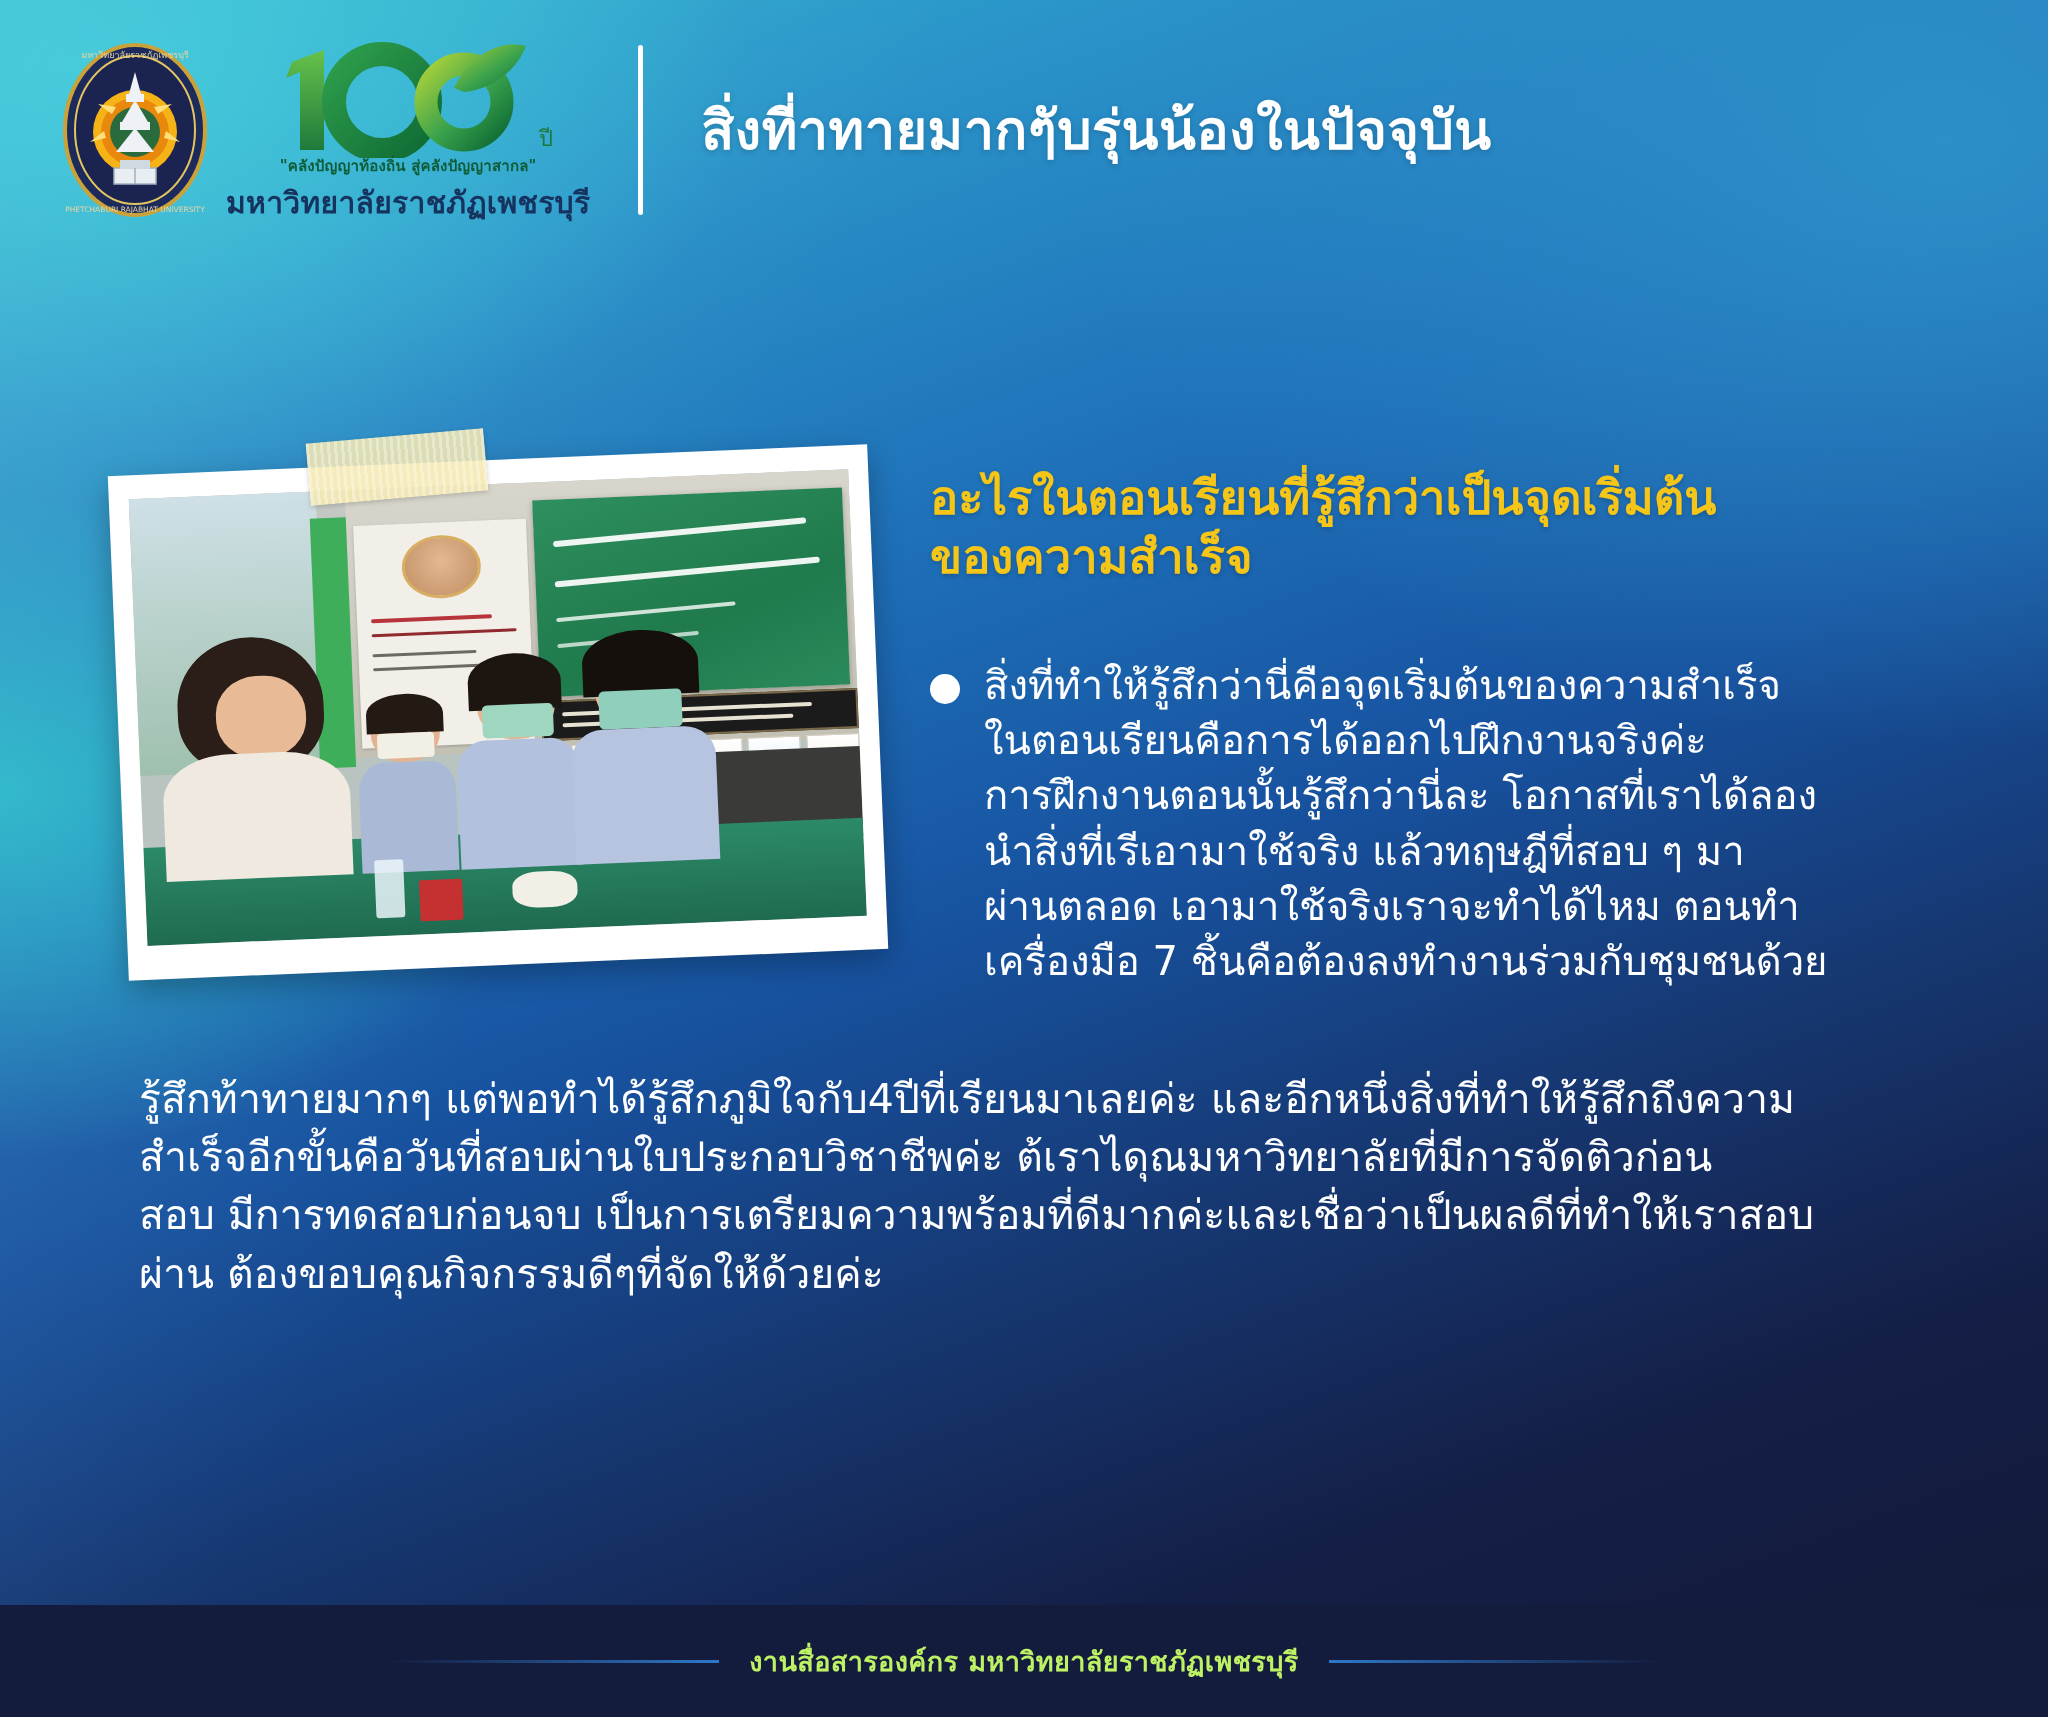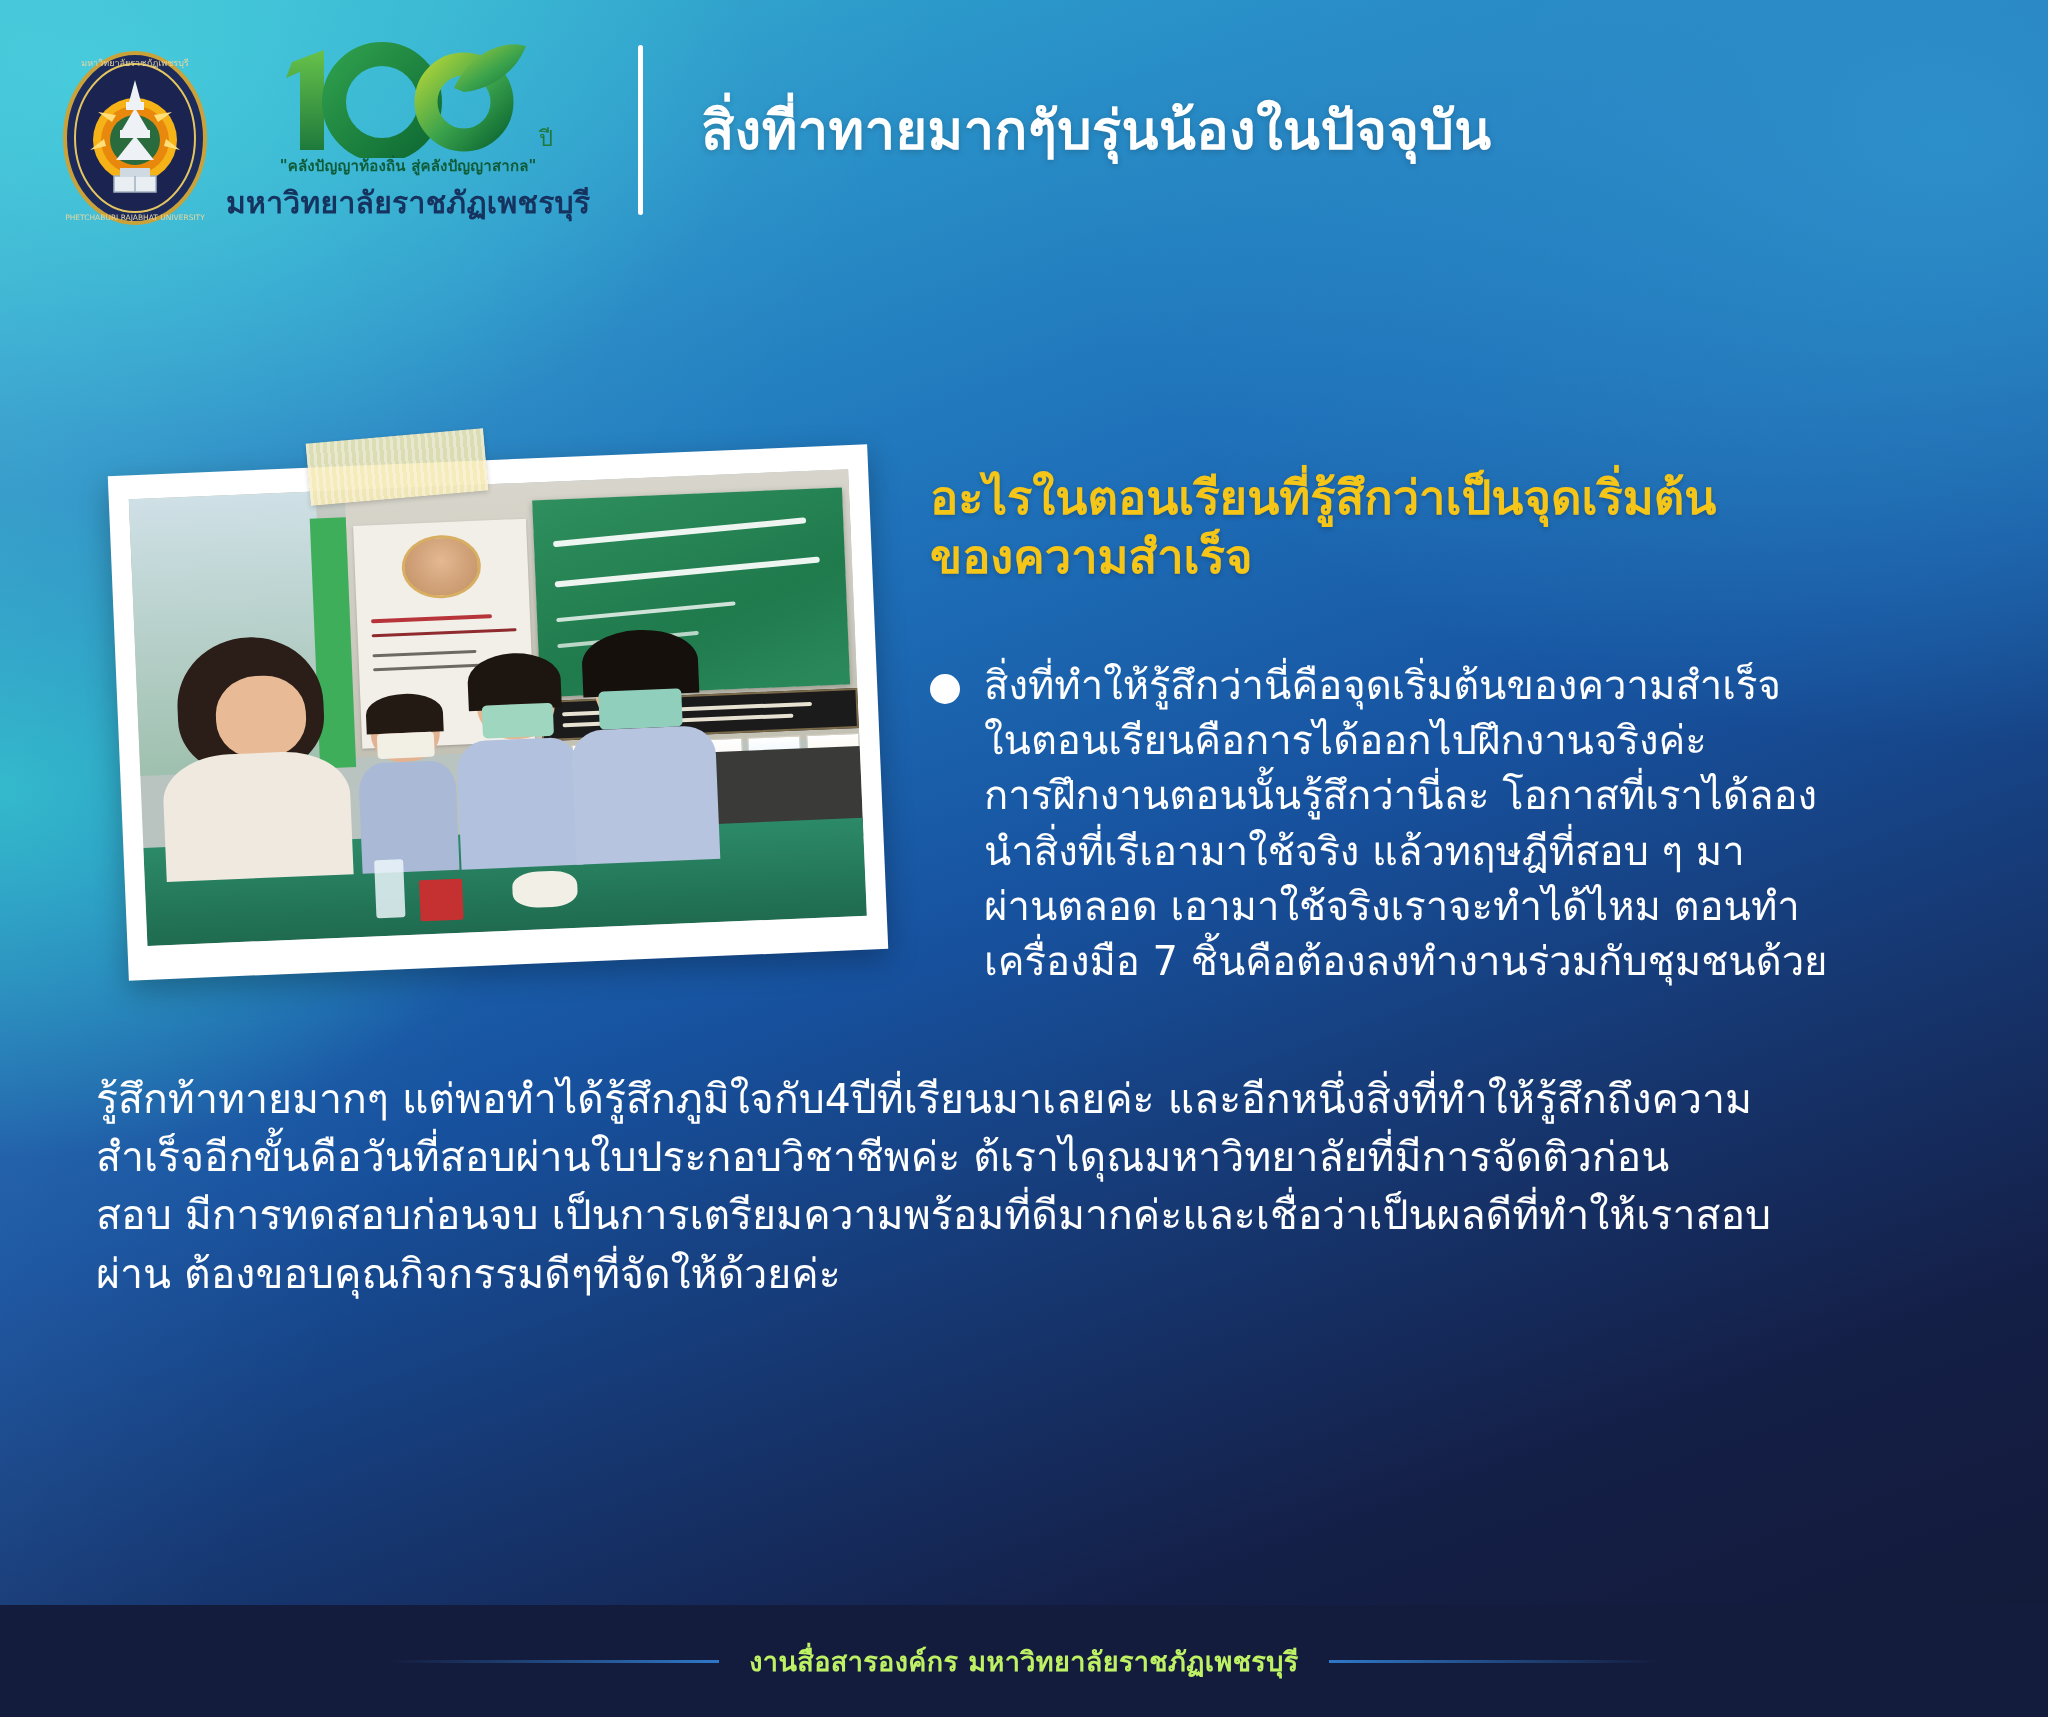--- a/index.html
+++ b/index.html
@@ -26,21 +26,21 @@
     background:linear-gradient(115deg, rgba(255,255,255,.10) 0%, rgba(255,255,255,0) 34%);
     pointer-events:none;
   }
 
   
   .header{
     position:absolute; top:0; left:0; width:100%; height:260px;
     display:flex; align-items:center; z-index:5;
   }
   .brand{
-    display:flex; align-items:flex-end; gap:18px;
+    display:flex; align-items:center; gap:18px;
     padding-left:62px;
   }
   .seal{
     width:146px; height:176px; position:relative; flex:0 0 auto;
   }
   .seal svg{ width:100%; height:100%; display:block; }
   .logo100{
     display:flex; flex-direction:column; align-items:center;
     margin-top:8px;
   }
@@ -192,21 +192,21 @@
   .bullet-text{
     color:#ffffff; font-size:40px; line-height:1.38; font-weight:normal;
   }
   .bullet-text span{ display:block; white-space:nowrap; }
 
   
   .wide-para{
     position:absolute; left:96px; top:1070px; width:1900px;
     color:#ffffff; font-size:41px; line-height:1.42; z-index:5;
   }
-  .wide-para span{ display:block; white-space:nowrap; }
+  .wide-para span{ display:block; white-space:nowrap;margin-left:43px; }
 
   
   .footer{
     position:absolute; left:0; bottom:0; width:100%; height:112px;
     background:#141c3e;
     display:flex; align-items:center; justify-content:center; gap:30px;
     z-index:6;
   }
   .footer .rule{
     width:330px; height:3px;

